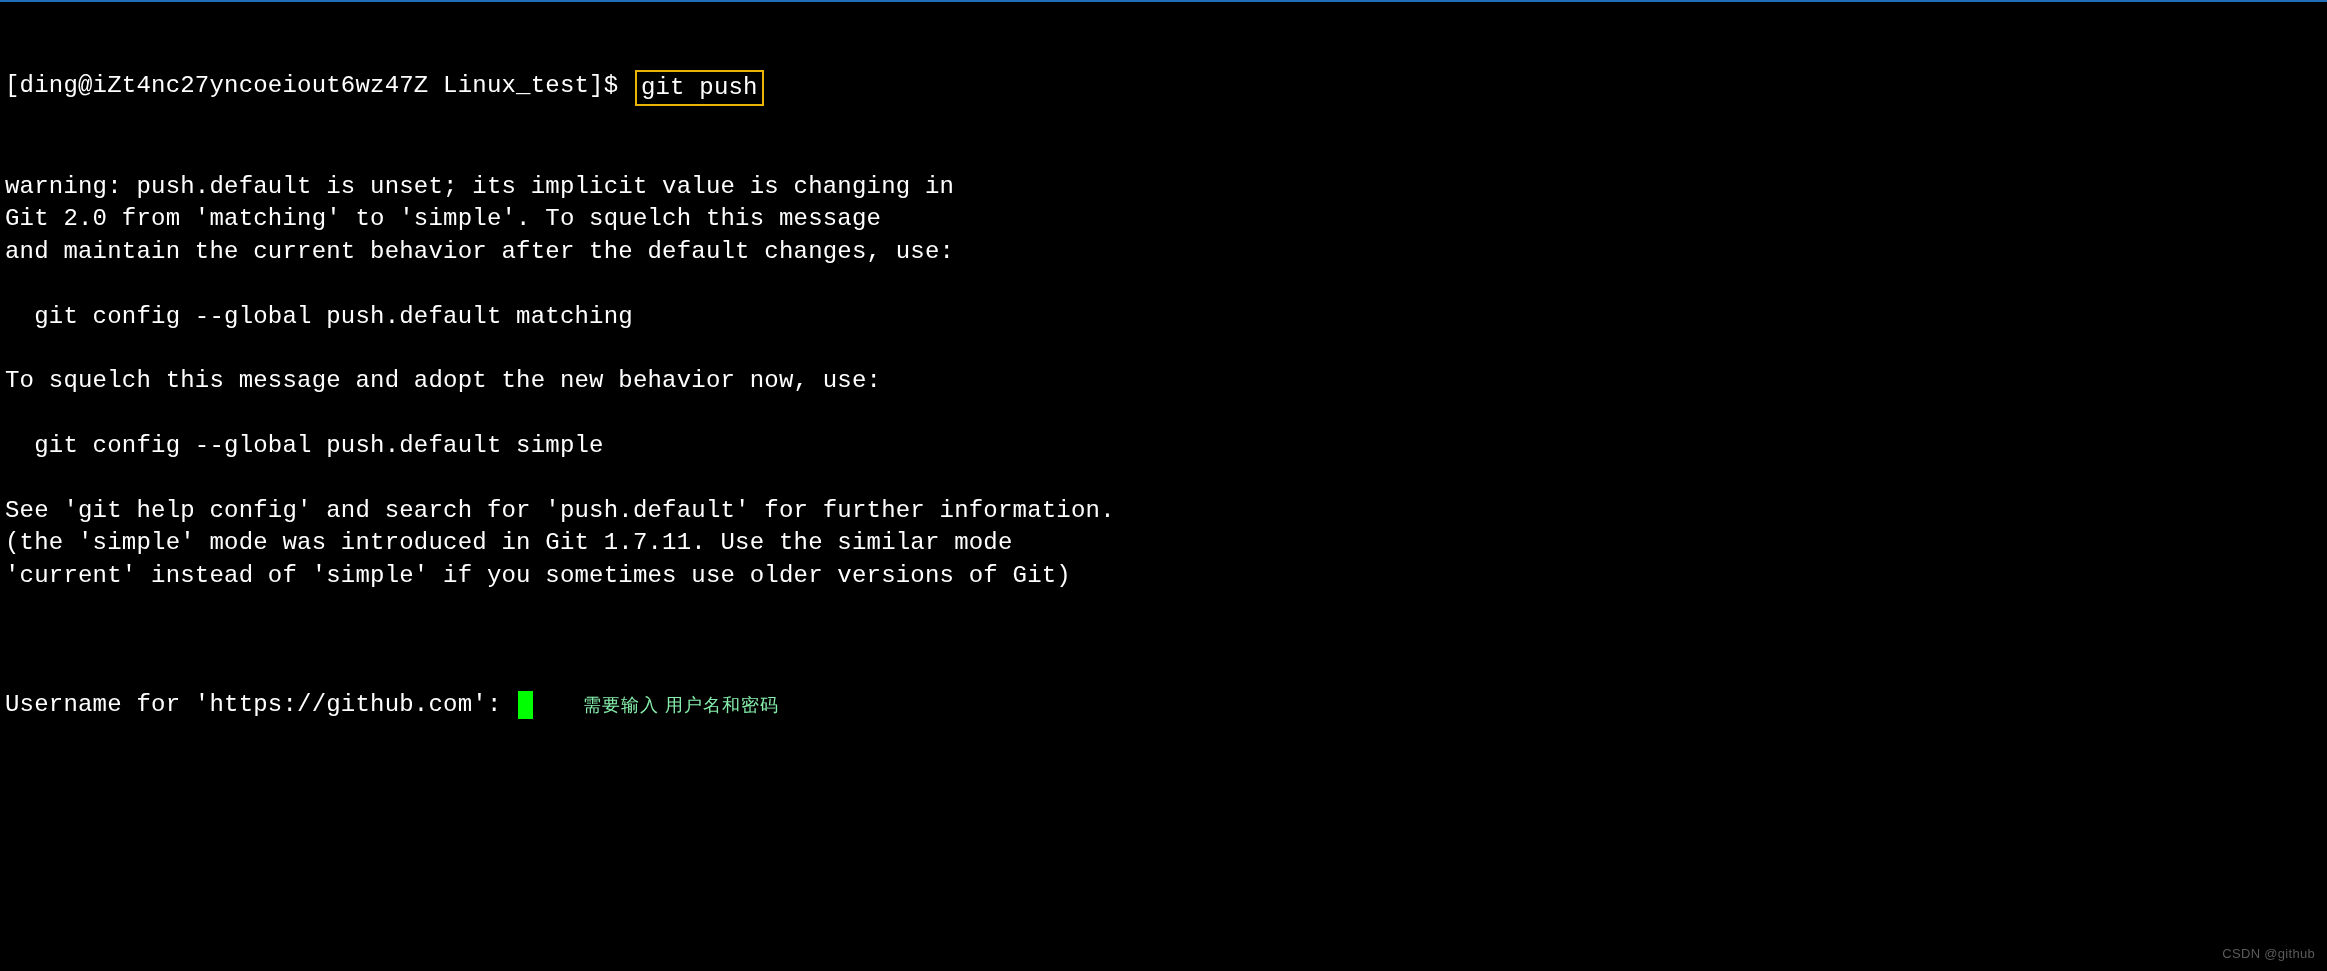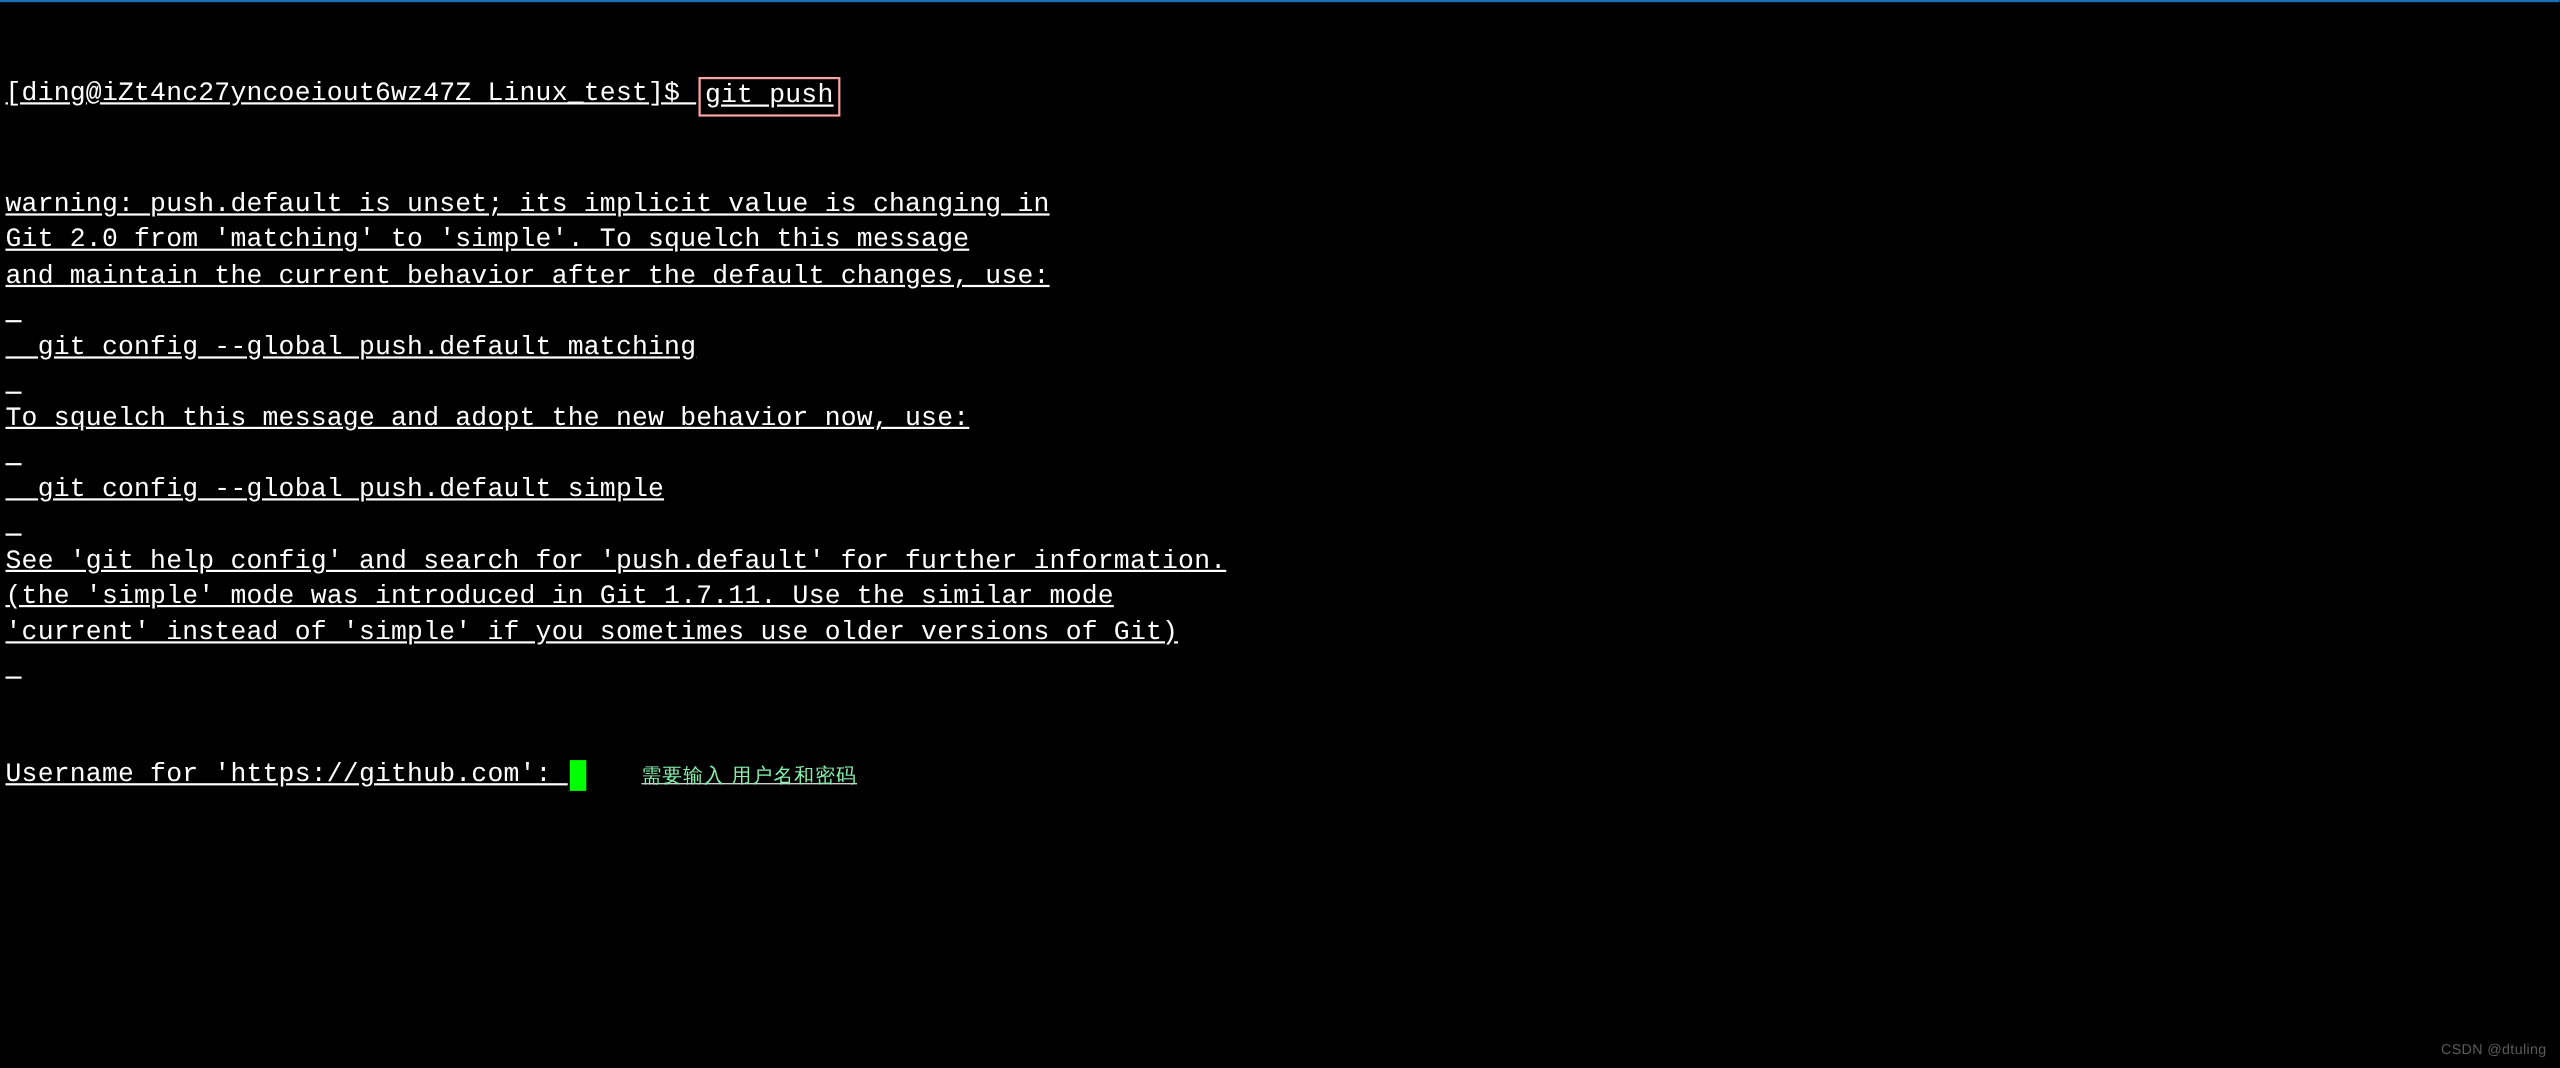--- a/index.html
+++ b/index.html
@@ -25,21 +25,21 @@
       letter-spacing: 0.2px;
     }
     .prompt-line {
       display: flex;
       align-items: flex-start;
     }
     .prompt {
       color: #ffffff;
     }
     .highlight-box {
-      border: 2px solid #fca5a5;
+      border: 2px solid #eab308;
       padding: 0 4px;
       margin-left: 2px;
       display: inline-block;
       white-space: pre;
     }
     .cursor {
       display: inline-block;
       width: 15px;
       height: 28px;
       background: #00ff00;
@@ -59,33 +59,32 @@
       position: absolute;
       bottom: 8px;
       right: 12px;
       color: #5a5a5a;
       font-family: Arial, sans-serif;
       font-size: 13px;
       letter-spacing: 0.3px;
     }
     .line {
       min-height: 1.35em;
-      text-decoration: underline;
     }
     .input-line {
       display: flex;
       align-items: center;
     }
   </style>
 </head>
 <body>
 
 <div class="terminal">
   <div class="prompt-line line">
     <span class="prompt">[ding@iZt4nc27yncoeiout6wz47Z Linux_test]$ </span><span class="highlight-box">git push</span>
   </div>
   <div id="output-container"><div class="line">warning: push.default is unset; its implicit value is changing in</div><div class="line">Git 2.0 from 'matching' to 'simple'. To squelch this message</div><div class="line">and maintain the current behavior after the default changes, use:</div><div class="line">&nbsp;</div><div class="line">  git config --global push.default matching</div><div class="line">&nbsp;</div><div class="line">To squelch this message and adopt the new behavior now, use:</div><div class="line">&nbsp;</div><div class="line">  git config --global push.default simple</div><div class="line">&nbsp;</div><div class="line">See 'git help config' and search for 'push.default' for further information.</div><div class="line">(the 'simple' mode was introduced in Git 1.7.11. Use the similar mode</div><div class="line">'current' instead of 'simple' if you sometimes use older versions of Git)</div><div class="line">&nbsp;</div></div>
   <div class="input-line line">
     <span>Username for 'https://github.com': </span><span class="cursor"></span><span class="annotation">需要输入 用户名和密码</span>
   </div>
 </div>
 
-<div class="watermark">CSDN @dtuling</div>
+<div class="watermark">CSDN @github</div>
 
 </body></html>

